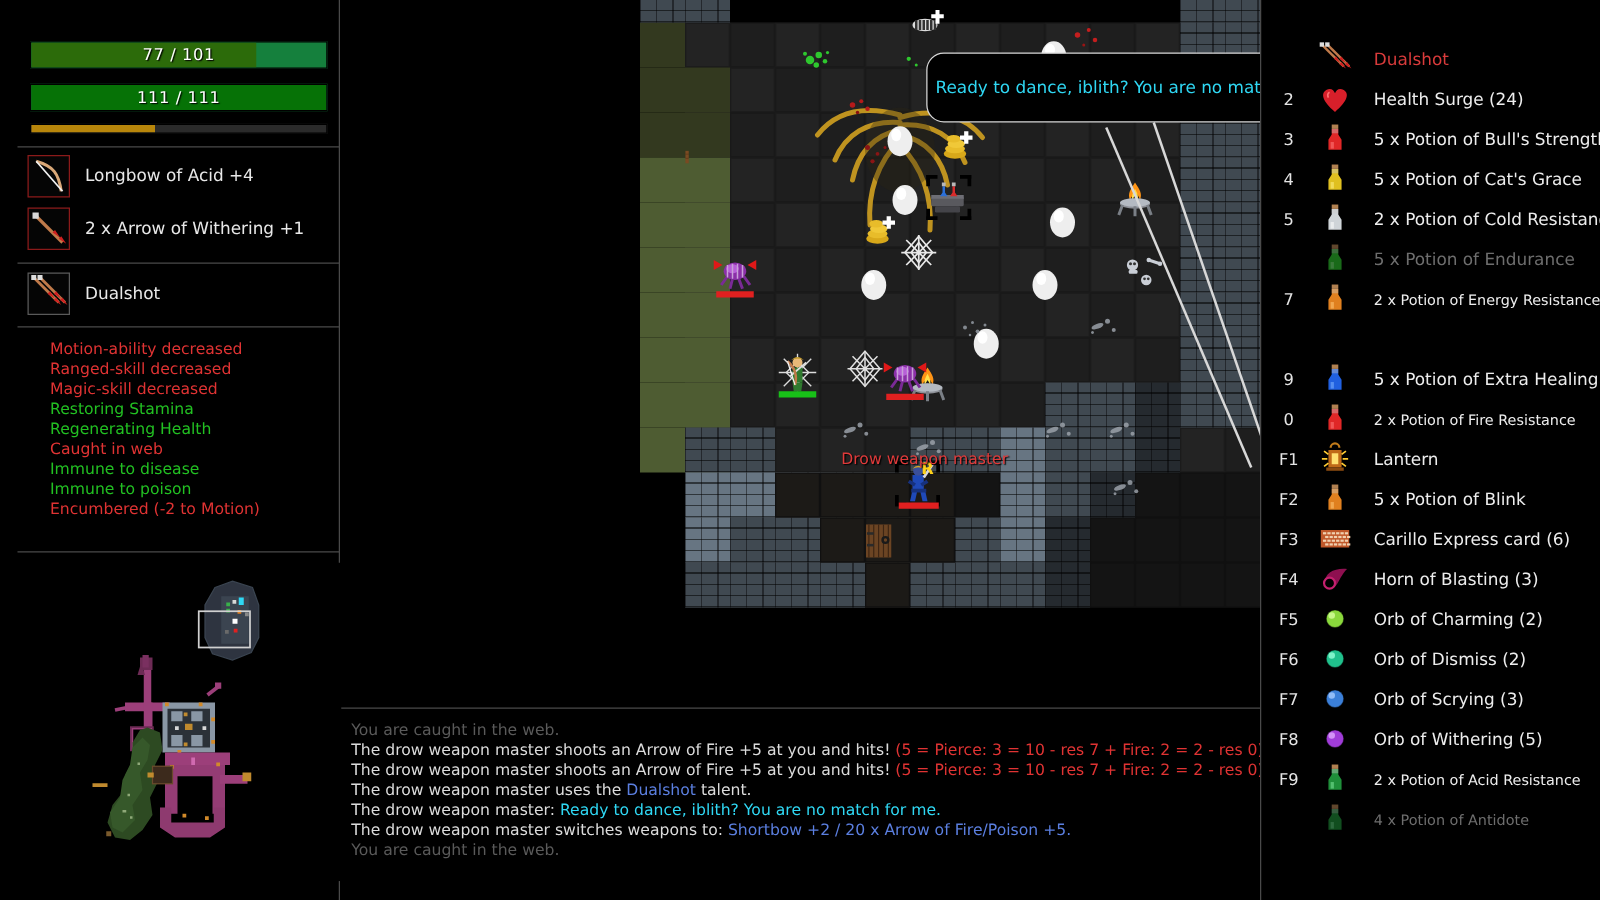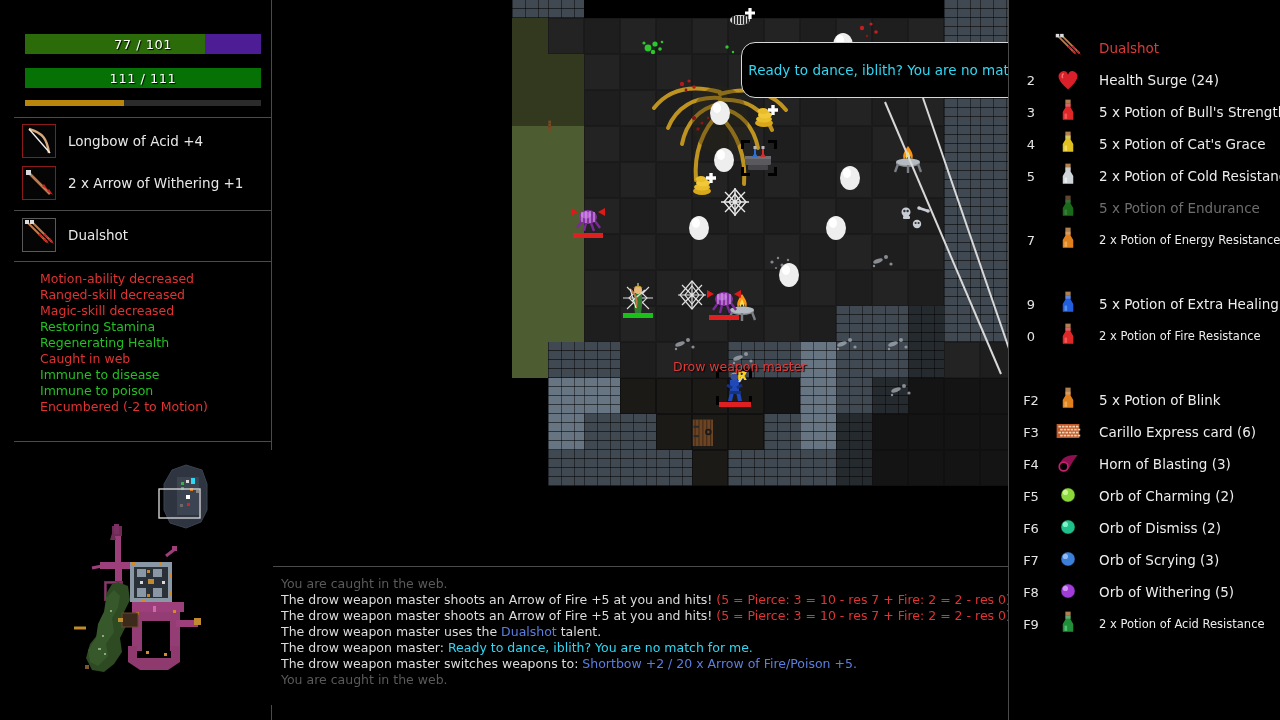--- a/index.html
+++ b/index.html
@@ -13,21 +13,21 @@
   
   #left-panel {
     position:absolute; left:0; top:0; width:272px; height:720px;
     background:#000; border-right:1px solid #4a4a4a;
   }
   .lp-sep { position:absolute; left:14px; width:258px; height:1px; background:#4a4a4a; }
 
   .bar-wrap { position:absolute; left:24px; width:238px; }
   .bar {
     position:relative; width:100%; height:100%;
-    background:#4c1d95; border:1px solid #000;
+    background:#15803d; border:1px solid #000;
     overflow:hidden;
   }
   .bar .fill { position:absolute; left:0; top:0; bottom:0; }
   .bar .txt {
     position:absolute; left:0; right:0; top:0; bottom:0;
     display:flex; align-items:center; justify-content:center;
     color:#ffffff; font-size:13px; letter-spacing:.5px;
     text-shadow:1px 1px 1px #000;
   }
   #hp-bar-wrap { top:33px; height:22px; }
@@ -995,20 +995,31 @@
       <div class="hotkey-row" style="top: 320px;">
         <div class="hk-key">0</div>
         <div class="hk-icon"><svg width="30" height="28" viewBox="0 0 32 32">
             <rect x="13" y="3" width="6" height="4" fill="#b08050"></rect>
             <path d="M13 7 l6 0 l0 5 l3 5 l0 9 l-12 0 l0 -9 l3 -5 z" fill="#e02727"></path>
             <rect x="12" y="19" width="3" height="6" fill="#ff7d7d" opacity=".55"></rect>
             <rect x="13" y="7" width="6" height="4" fill="#c8c8c8" opacity=".4"></rect>
           </svg></div>
         <div class="hk-label small">2 x Potion of Fire Resistance</div>
       </div>
+      <div class="hotkey-row" style="top: 352px;">
+        <div class="hk-key">F1</div>
+        <div class="hk-icon"><svg width="30" height="28" viewBox="0 0 32 32">
+            <path d="M12 6 a4 4 0 0 1 8 0" stroke="#c07a1a" stroke-width="2" fill="none"></path>
+            <rect x="10" y="8" width="12" height="16" fill="#c06a18"></rect>
+            <rect x="13" y="11" width="6" height="10" fill="#ffe070"></rect>
+            <rect x="8" y="24" width="16" height="3" fill="#8a4a10"></rect>
+            <path d="M4 16 l5 0 M23 16 l5 0 M6 9 l4 3 M26 9 l-4 3 M6 23 l4 -3 M26 23 l-4 -3" stroke="#ffcc33" stroke-width="1.6"></path>
+          </svg></div>
+        <div class="hk-label ">Lantern</div>
+      </div>
       <div class="hotkey-row" style="top: 384px;">
         <div class="hk-key">F2</div>
         <div class="hk-icon"><svg width="30" height="28" viewBox="0 0 32 32">
             <rect x="13" y="3" width="6" height="4" fill="#b08050"></rect>
             <path d="M13 7 l6 0 l0 5 l3 5 l0 9 l-12 0 l0 -9 l3 -5 z" fill="#e0801f"></path>
             <rect x="12" y="19" width="3" height="6" fill="#ffc878" opacity=".55"></rect>
             <rect x="13" y="7" width="6" height="4" fill="#c8c8c8" opacity=".4"></rect>
           </svg></div>
         <div class="hk-label ">5 x Potion of Blink</div>
       </div>
@@ -1093,15 +1104,25 @@
       <div class="hotkey-row" style="top: 608px;">
         <div class="hk-key">F9</div>
         <div class="hk-icon"><svg width="30" height="28" viewBox="0 0 32 32">
             <rect x="13" y="3" width="6" height="4" fill="#b08050"></rect>
             <path d="M13 7 l6 0 l0 5 l3 5 l0 9 l-12 0 l0 -9 l3 -5 z" fill="#1f8f3a"></path>
             <rect x="12" y="19" width="3" height="6" fill="#7de89a" opacity=".55"></rect>
             <rect x="13" y="7" width="6" height="4" fill="#c8c8c8" opacity=".4"></rect>
           </svg></div>
         <div class="hk-label small">2 x Potion of Acid Resistance</div>
       </div>
+      <div class="hotkey-row" style="top: 640px;">
+        <div class="hk-key"></div>
+        <div class="hk-icon" style="opacity: 0.55;"><svg width="30" height="28" viewBox="0 0 32 32">
+            <rect x="13" y="3" width="6" height="4" fill="#b08050"></rect>
+            <path d="M13 7 l6 0 l0 5 l3 5 l0 9 l-12 0 l0 -9 l3 -5 z" fill="#1f8f3a"></path>
+            <rect x="12" y="19" width="3" height="6" fill="#7de89a" opacity=".55"></rect>
+            <rect x="13" y="7" width="6" height="4" fill="#c8c8c8" opacity=".4"></rect>
+          </svg></div>
+        <div class="hk-label dim small">4 x Potion of Antidote</div>
+      </div>
     </div>
 
 </div>
 
 </body></html>

